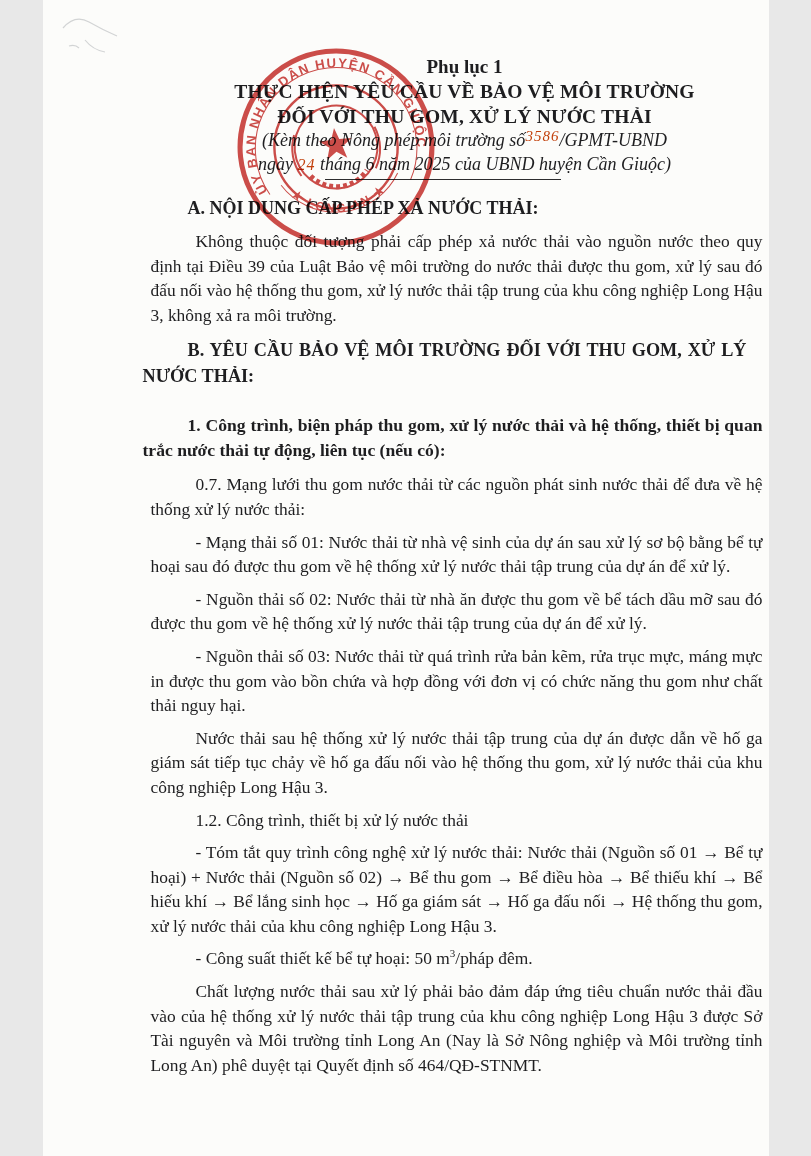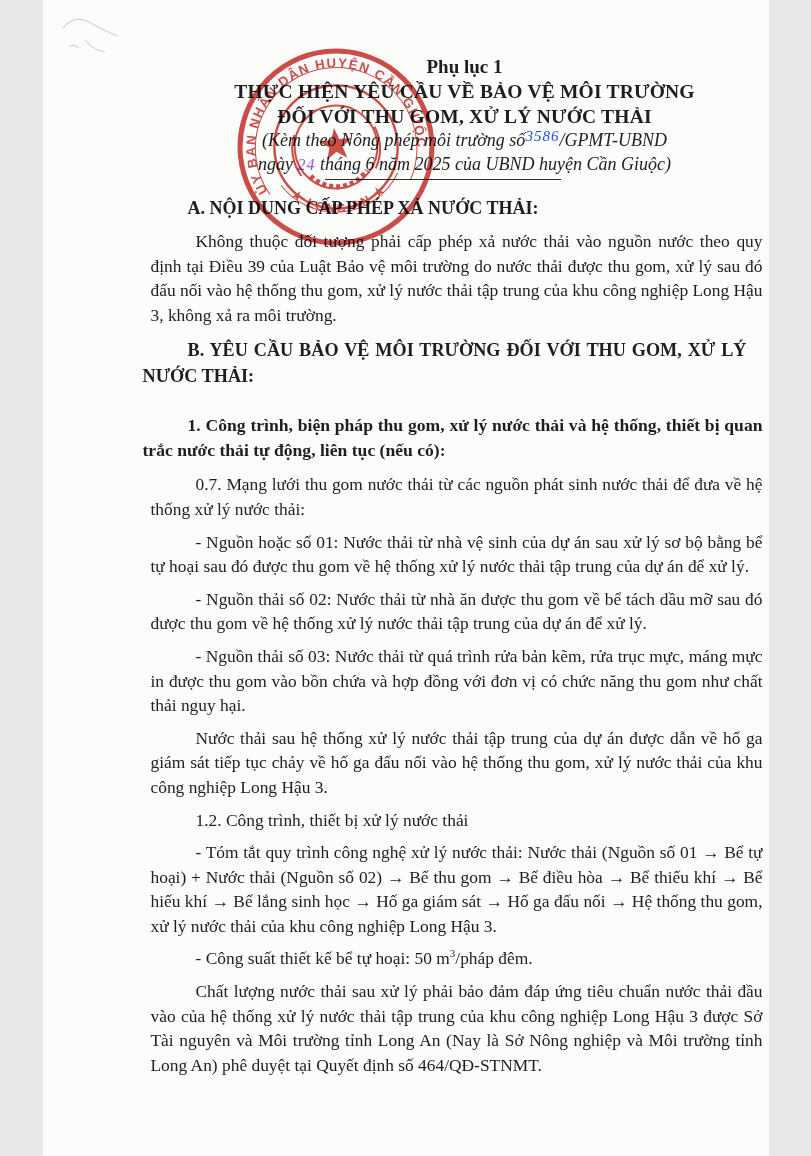--- a/index.html
+++ b/index.html
@@ -13,22 +13,22 @@
     color:#1e1e20;
     box-sizing:border-box;
     padding:54px 91px 16px 100px;
   }
   .content{width:620px;}
   
   .hdr{position:relative;text-align:center;margin-left:24px;}
   .appendix{font-weight:bold;font-size:19px;line-height:25px;}
   .title{font-weight:bold;font-size:19.5px;line-height:25px;letter-spacing:.2px;}
   .subtitle{font-style:italic;font-size:18px;line-height:23px;}
-  .hand{font-style:italic;font-size:15px;position:relative;top:-5px;letter-spacing:1px;color:#1d4ed8;}
-  .hand-day{font-style:italic;font-size:16px;letter-spacing:1px;color:#8b5cf6;}
+  .hand{font-style:italic;font-size:15px;position:relative;top:-5px;letter-spacing:1px;color:#c2410c;}
+  .hand-day{font-style:italic;font-size:16px;letter-spacing:1px;color:#c2410c;}
   .hdr-underline{width:236px;border-top:1.6px solid #2c2c2e;margin:3px 0 0 158px;}
   
   p{margin:0 0 8px 8px;font-size:17.4px;line-height:24.6px;text-align:justify;text-indent:45px;}
   .h-a{font-weight:bold;font-size:18px;line-height:25px;margin:16px 0 8px 0;text-indent:45px;}
   .h-b{font-weight:bold;font-size:18.2px;line-height:26px;margin:10px 16px 9px 0;text-indent:45px;text-align:justify;}
   .h-1{font-weight:bold;font-size:17.6px;line-height:25px;margin:24px 0 9px 0;text-indent:45px;text-align:justify;}
   sup{font-size:11px;line-height:0;}
   
   .stamp-header{position:absolute;left:192px;top:44px;width:202px;height:206px;pointer-events:none;mix-blend-mode:multiply;opacity:.88;}
   .stamp-edge{position:absolute;left:744px;top:450px;width:180px;height:182px;pointer-events:none;mix-blend-mode:multiply;opacity:.8;}
@@ -59,21 +59,21 @@
       <div class="hdr-underline"></div>
     </div>
 
     <div class="h-a">A. NỘI DUNG CẤP PHÉP XẢ NƯỚC THẢI:</div>
     <p>Không thuộc đối tượng phải cấp phép xả nước thải vào nguồn nước theo quy định tại Điều 39 của Luật Bảo vệ môi trường do nước thải được thu gom, xử lý sau đó đấu nối vào hệ thống thu gom, xử lý nước thải tập trung của khu công nghiệp Long Hậu 3, không xả ra môi trường.</p>
 
     <div class="h-b">B. YÊU CẦU BẢO VỆ MÔI TRƯỜNG ĐỐI VỚI THU GOM, XỬ LÝ NƯỚC THẢI:</div>
     <div class="h-1">1. Công trình, biện pháp thu gom, xử lý nước thải và hệ thống, thiết bị quan trắc nước thải tự động, liên tục (nếu có):</div>
 
     <p>0.7. Mạng lưới thu gom nước thải từ các nguồn phát sinh nước thải để đưa về hệ thống xử lý nước thải:</p>
-    <p>- Nguồn hoặc số 01: Nước thải từ nhà vệ sinh của dự án sau xử lý sơ bộ bằng bể tự hoại sau đó được thu gom về hệ thống xử lý nước thải tập trung của dự án để xử lý.</p>
+    <p>- Mạng thải số 01: Nước thải từ nhà vệ sinh của dự án sau xử lý sơ bộ bằng bể tự hoại sau đó được thu gom về hệ thống xử lý nước thải tập trung của dự án để xử lý.</p>
     <p>- Nguồn thải số 02: Nước thải từ nhà ăn được thu gom về bể tách dầu mỡ sau đó được thu gom về hệ thống xử lý nước thải tập trung của dự án để xử lý.</p>
     <p>- Nguồn thải số 03: Nước thải từ quá trình rửa bản kẽm, rửa trục mực, máng mực in được thu gom vào bồn chứa và hợp đồng với đơn vị có chức năng thu gom như chất thải nguy hại.</p>
     <p>Nước thải sau hệ thống xử lý nước thải tập trung của dự án được dẫn về hố ga giám sát tiếp tục chảy về hố ga đấu nối vào hệ thống thu gom, xử lý nước thải của khu công nghiệp Long Hậu 3.</p>
     <p>1.2. Công trình, thiết bị xử lý nước thải</p>
     <p>- Tóm tắt quy trình công nghệ xử lý nước thải: Nước thải (Nguồn số 01 → Bể tự hoại) + Nước thải (Nguồn số 02) → Bể thu gom → Bể điều hòa → Bể thiếu khí → Bể hiếu khí → Bể lắng sinh học → Hố ga giám sát → Hố ga đấu nối → Hệ thống thu gom, xử lý nước thải của khu công nghiệp Long Hậu 3.</p>
     <p><span>- Công suất thiết kế bể tự hoại: 50 m</span><sup>3</sup><span>/pháp đêm.</span></p>
     <p>Chất lượng nước thải sau xử lý phải bảo đảm đáp ứng tiêu chuẩn nước thải đầu vào của hệ thống xử lý nước thải tập trung của khu công nghiệp Long Hậu 3 được Sở Tài nguyên và Môi trường tỉnh Long An (Nay là Sở Nông nghiệp và Môi trường tỉnh Long An) phê duyệt tại Quyết định số 464/QĐ-STNMT.</p>
   </div>
 
   <svg class="stamp-header" viewBox="0 0 200 200">

